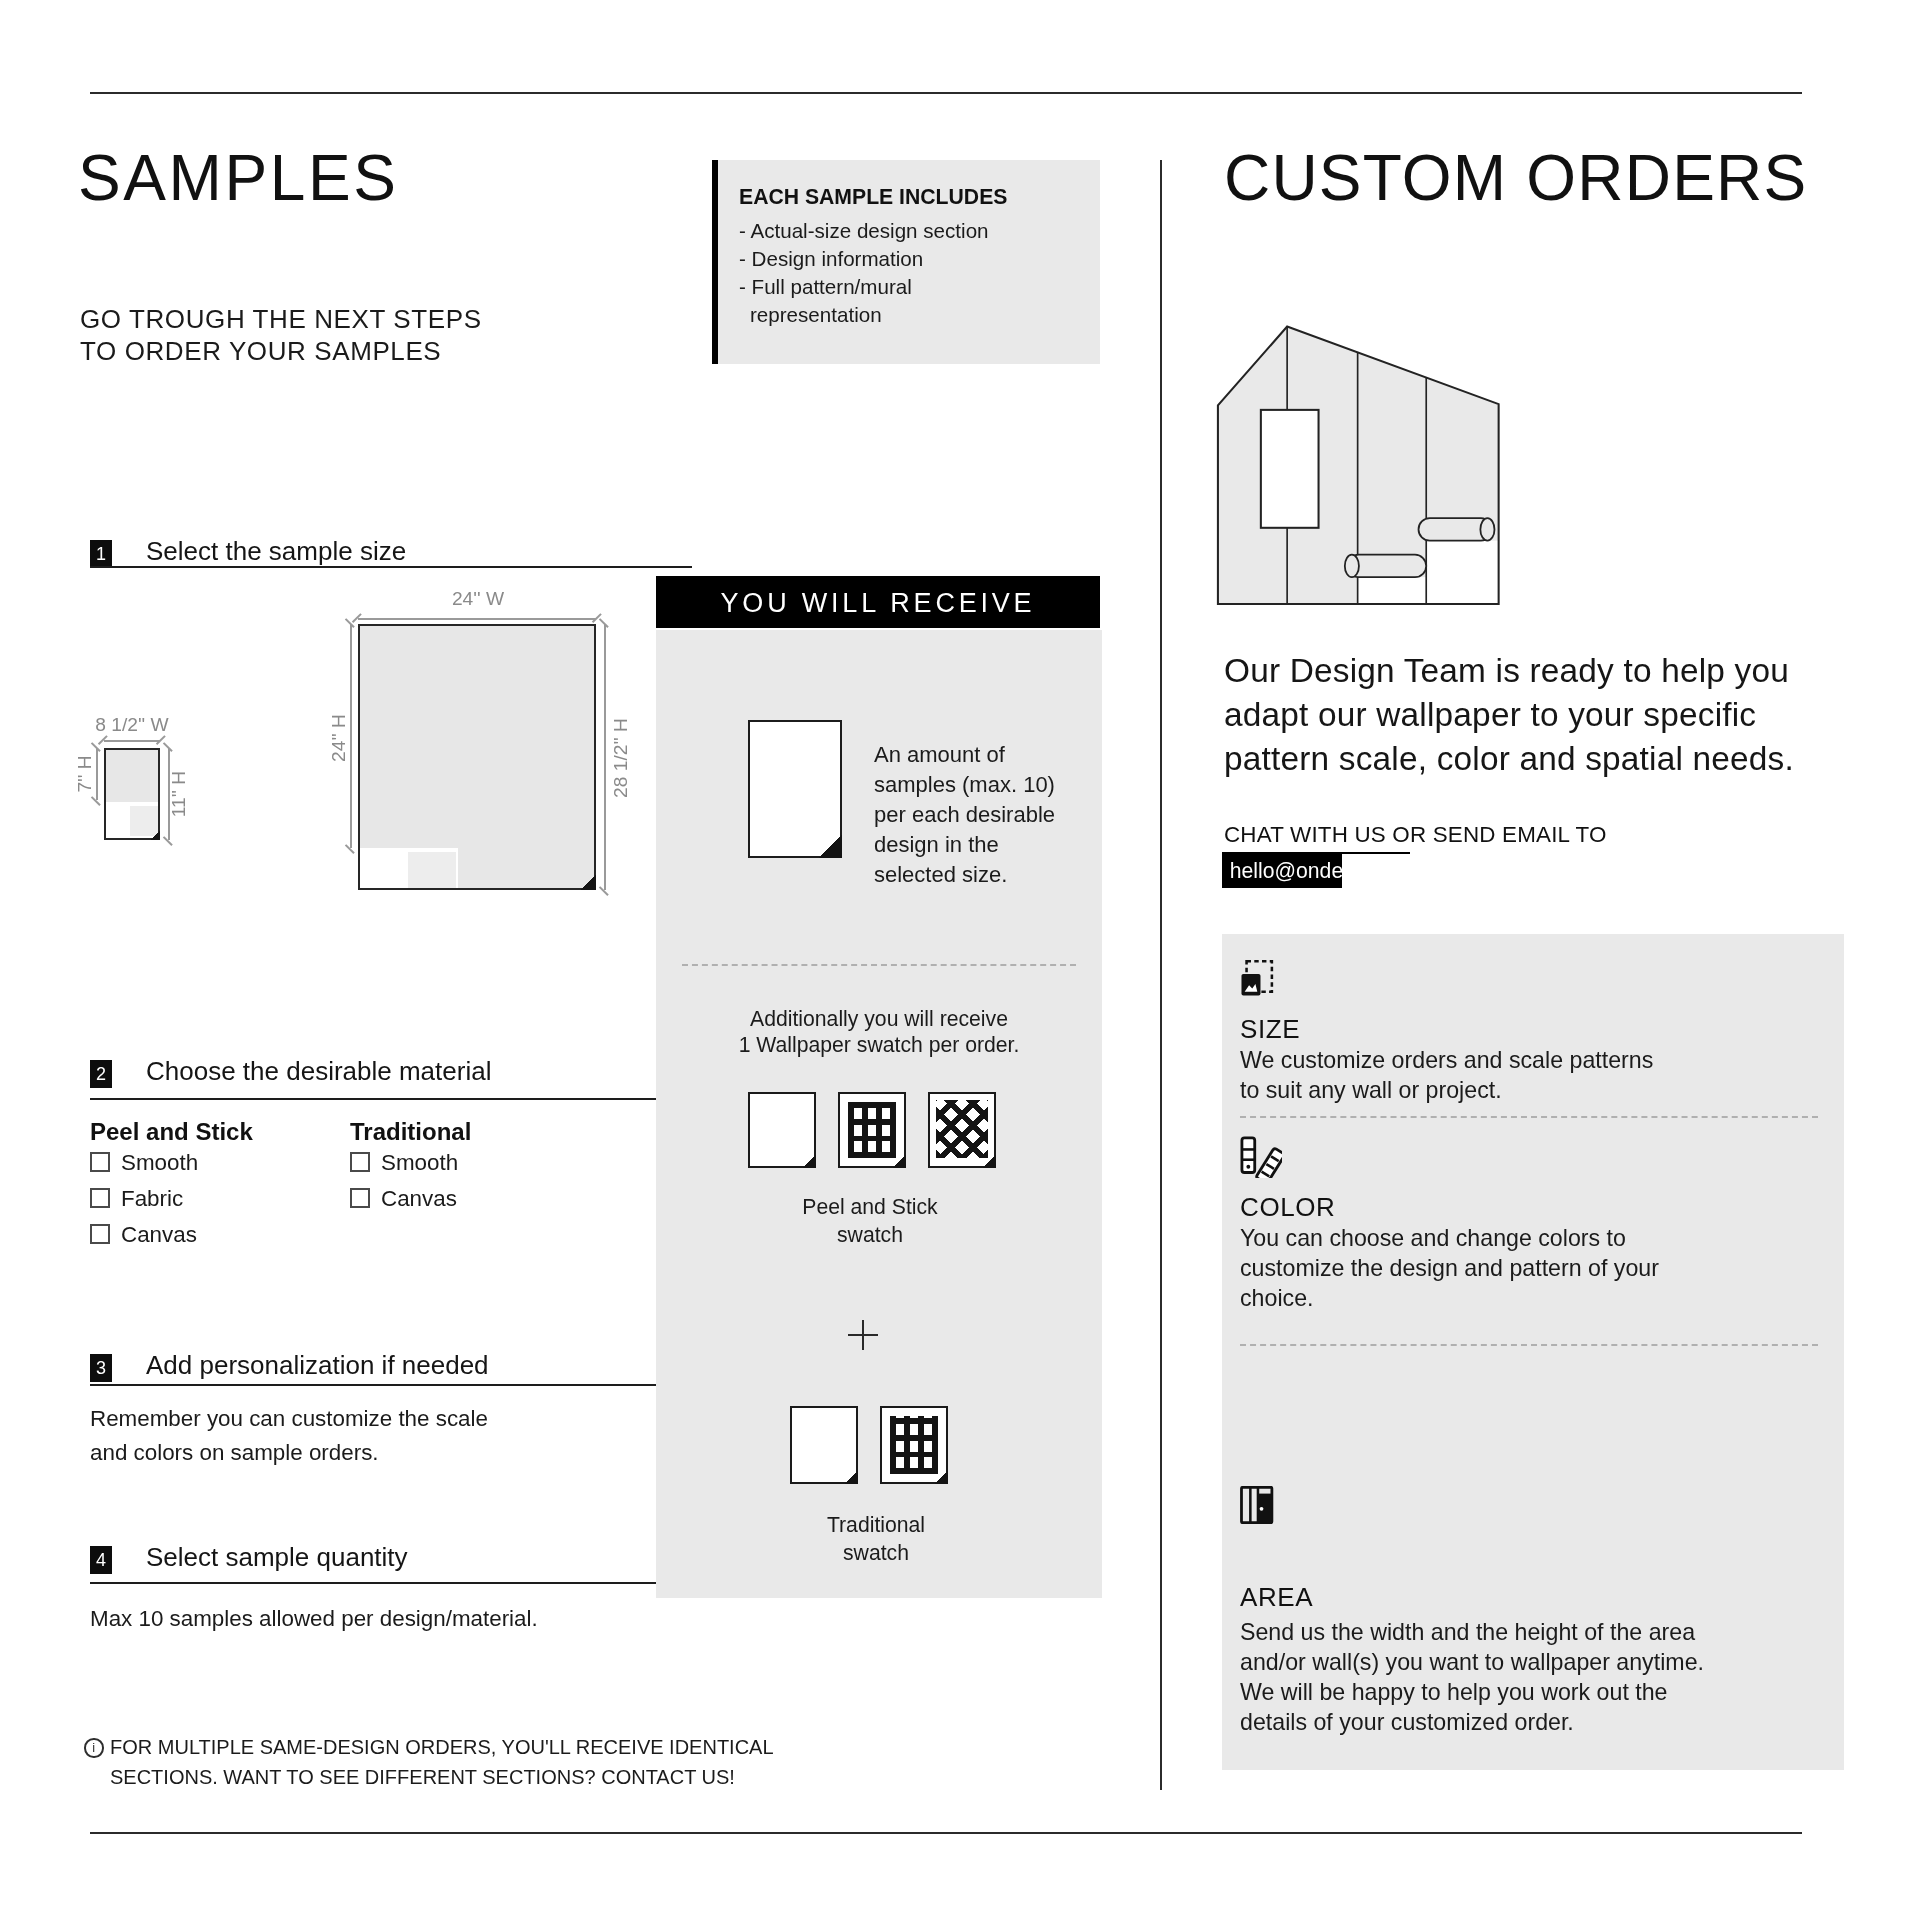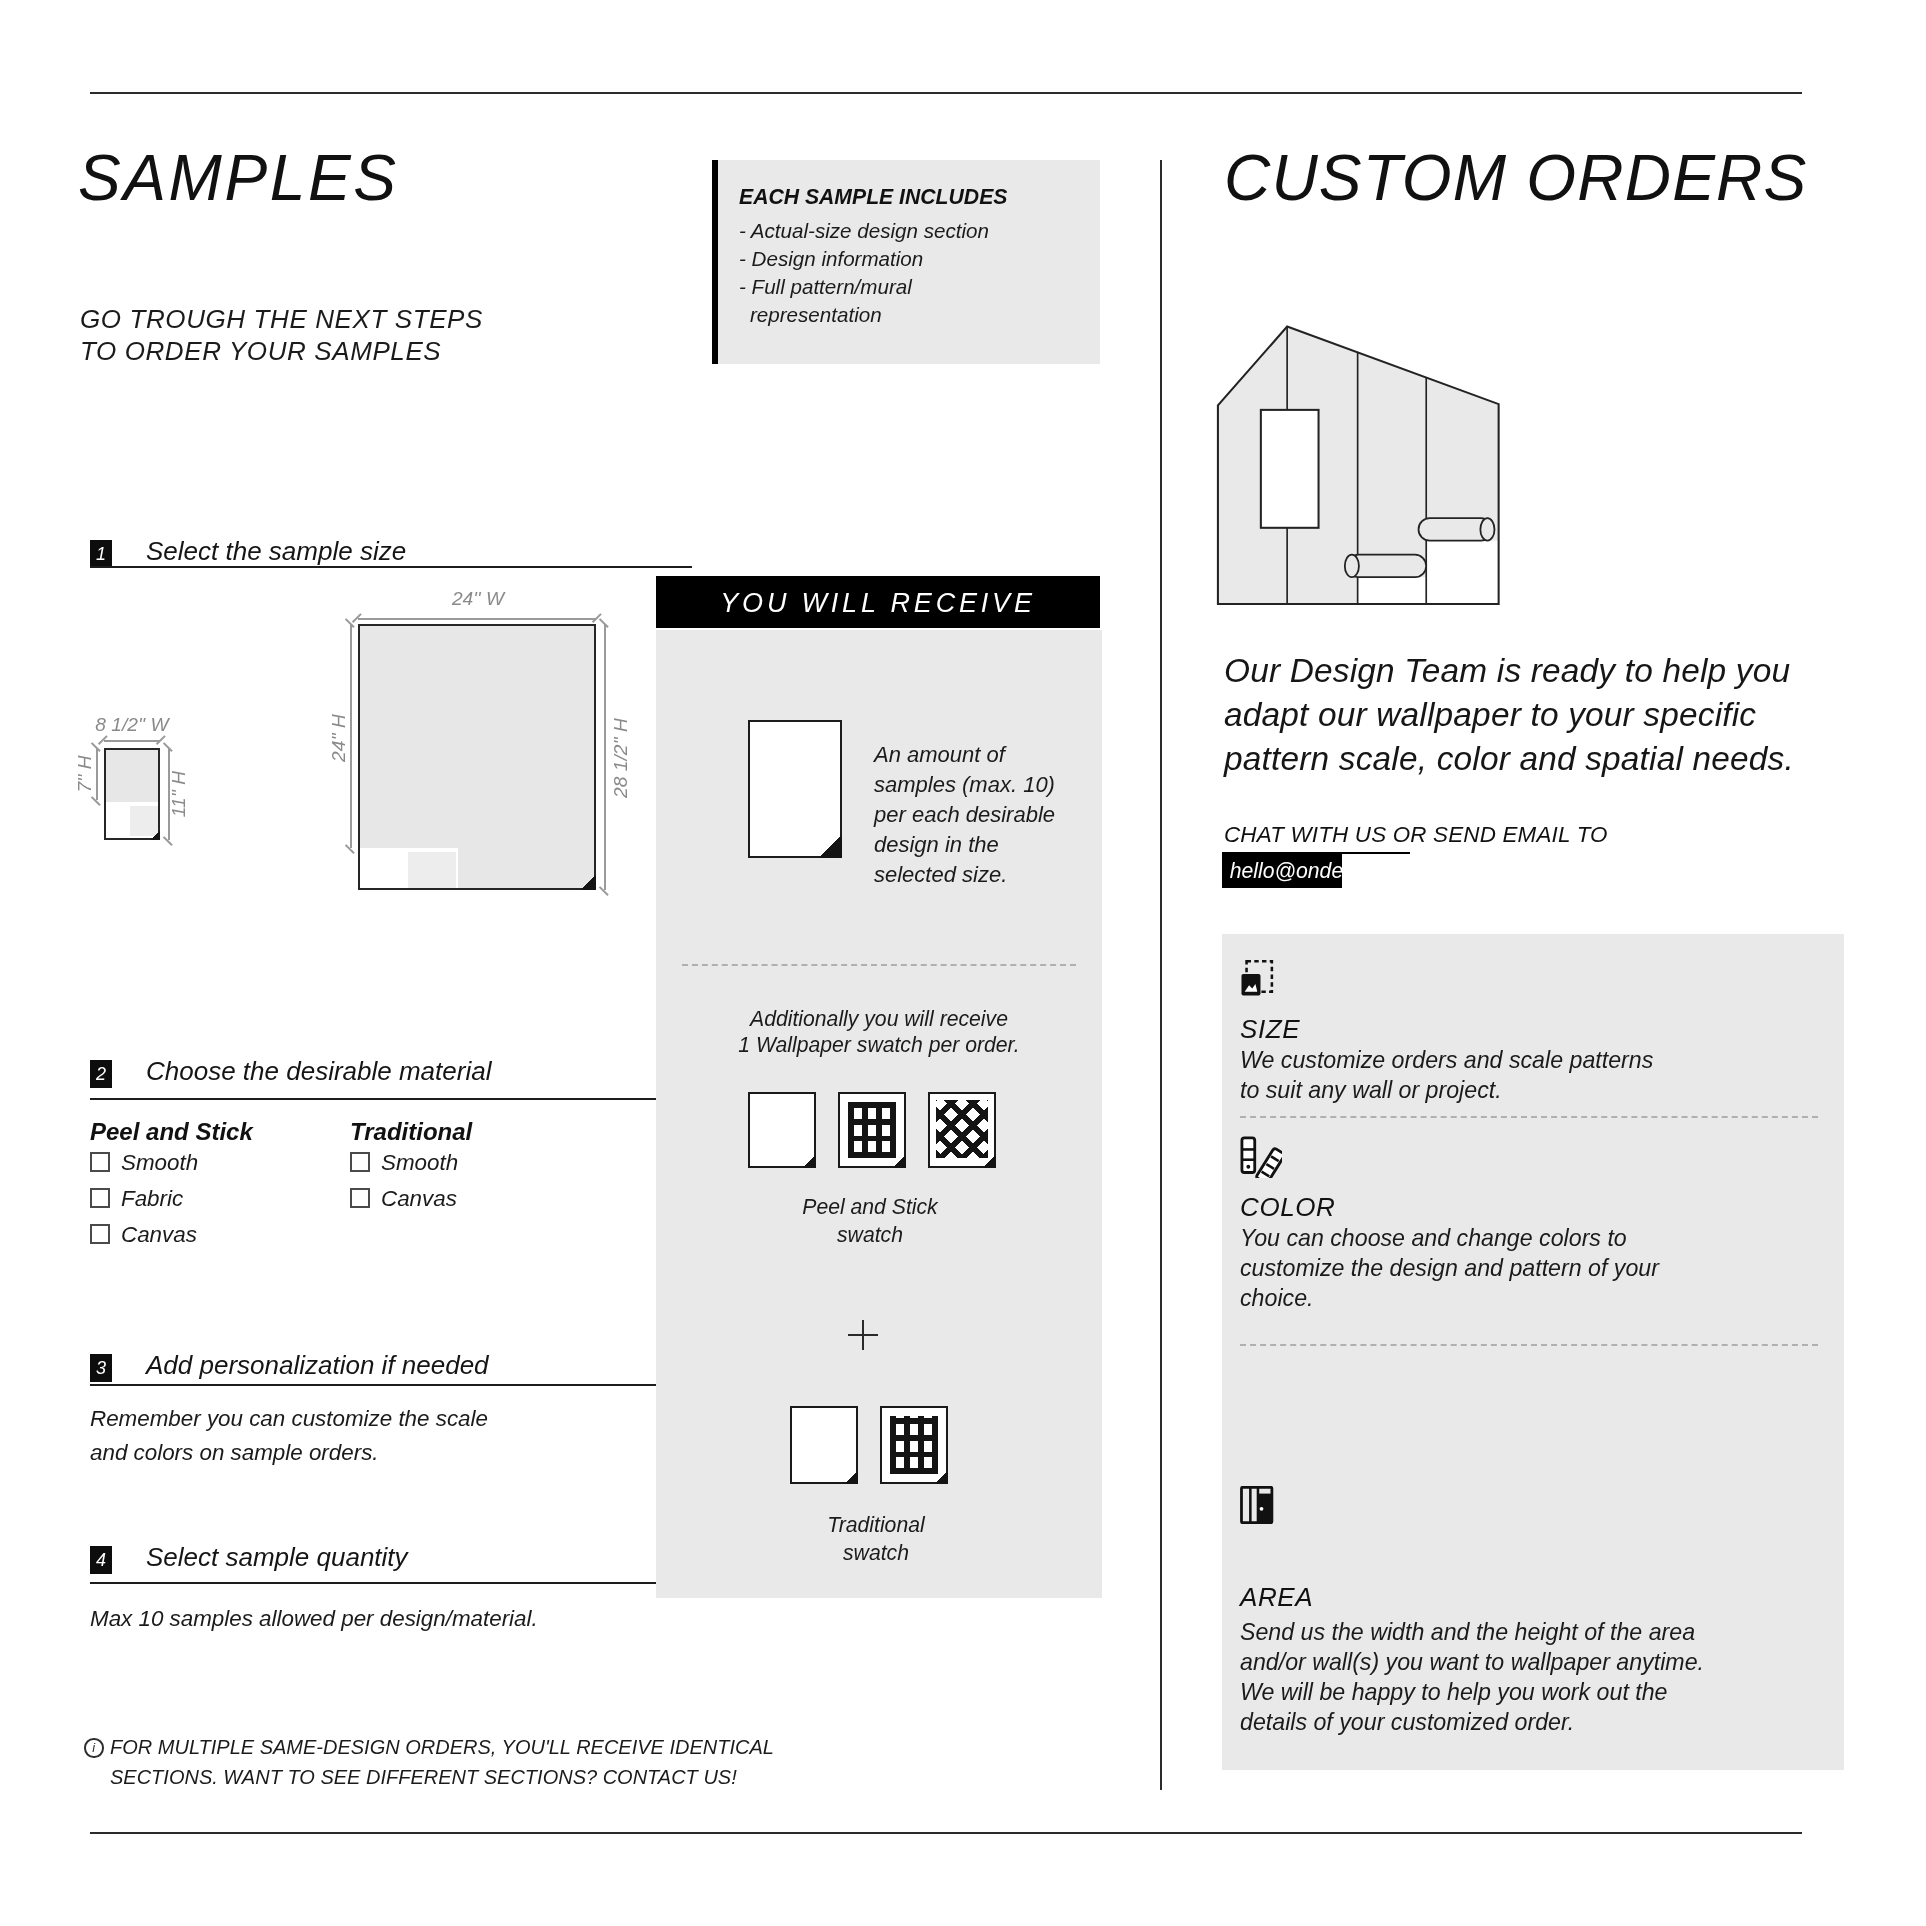--- a/index.html
+++ b/index.html
@@ -1,16 +1,16 @@
 <!DOCTYPE html>
 <html style="font-size:10.3px"><head>
 <meta charset="utf-8">
 <style>
   html,body{margin:0;padding:0;background:#fff;}
-  #stage{position:relative;width:1926px;height:1926px;overflow:hidden;background:#fff;font-style:italic;}
+  #stage{position:relative;width:1926px;height:1926px;overflow:hidden;background:#fff;}
   #page{position:absolute;left:0;top:0;width:963px;height:963px;transform:scale(2);transform-origin:0 0;
         font-family:"Liberation Sans", sans-serif;color:#161616;}
   .abs{position:absolute;}
   .rule{position:absolute;background:#2b2b2b;height:0.8px;}
   .vdiv{position:absolute;background:#2b2b2b;width:0.8px;}
   .h1{position:absolute;font-size:32px;letter-spacing:1.3px;color:#111;font-weight:400;white-space:nowrap;line-height:1;}
   .intro{position:absolute;font-size:13px;letter-spacing:0.3px;line-height:16.7px;color:#1b1b1b;white-space:nowrap;}
   .badge{position:absolute;width:11px;height:13.5px;background:#0d0d0d;color:#fff;font-size:9px;
          display:flex;align-items:center;justify-content:center;}
   .steplabel{position:absolute;font-size:13px;color:#151515;white-space:nowrap;line-height:13.5px;}

